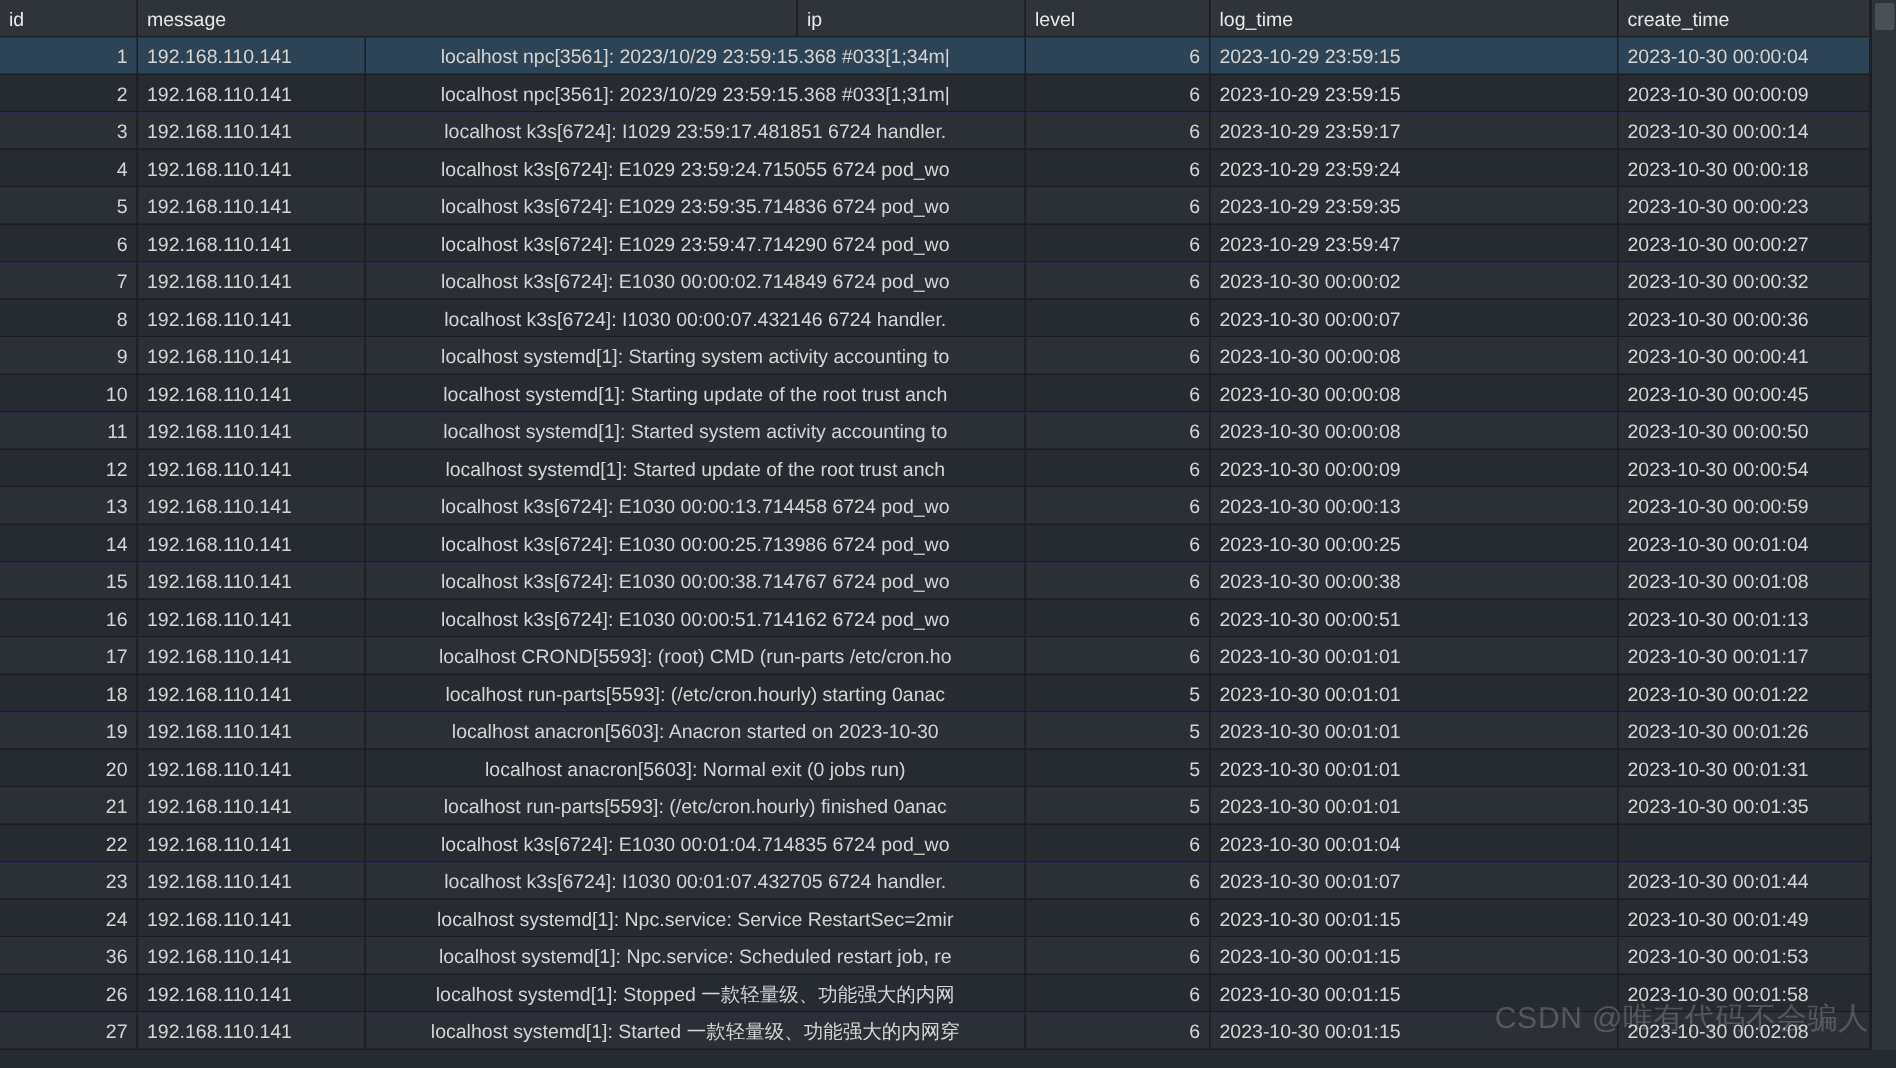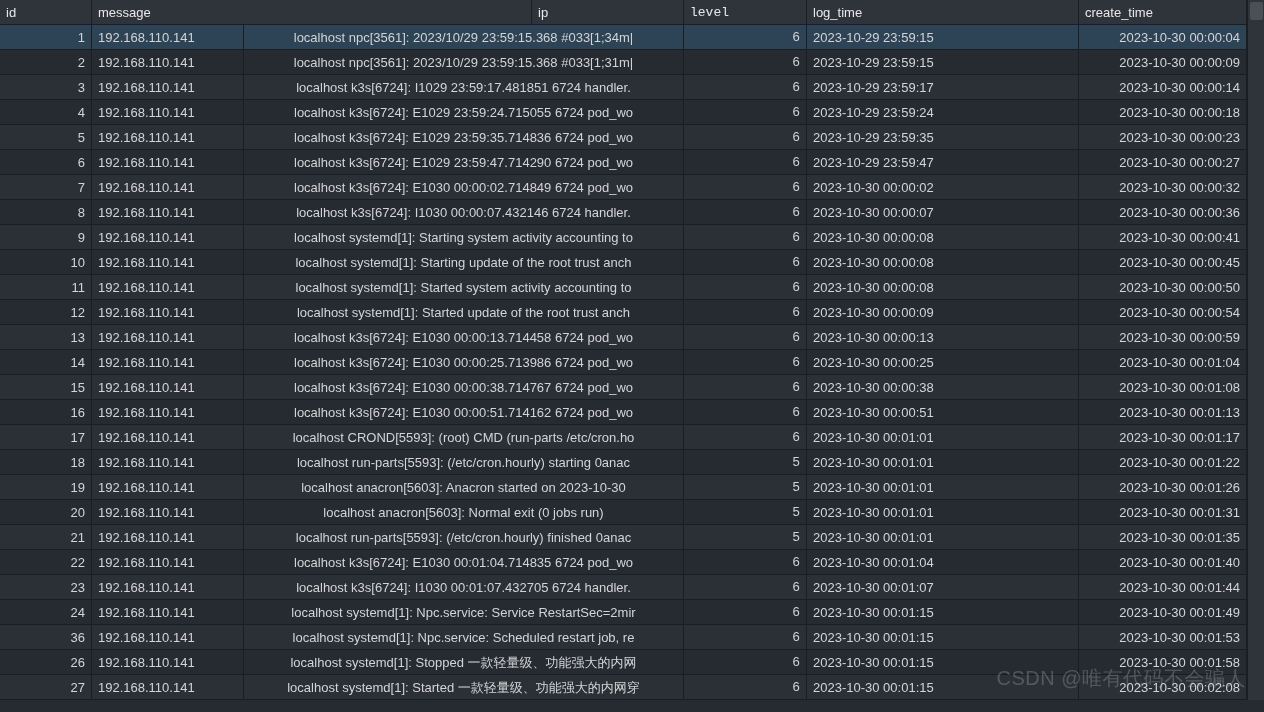--- a/index.html
+++ b/index.html
@@ -37,23 +37,23 @@
     padding:0 6px;
     overflow:hidden;
     white-space:nowrap;
     text-overflow:clip;
     border-right:1px solid #1a1d21;
     flex-shrink:0;
   }
   .col-id      { width:92px;  text-align:right; }
   .col-ip      { width:152px; text-align:left; }
   .col-message { width:440px; text-align:center; }
-  .col-level   { width:123px; text-align:right;font-family:Liberation Mono, monospace; }
+  .col-level   { width:123px; text-align:right; }
   .col-logtime { width:272px; text-align:left; }
-  .col-create  { width:168px; text-align:right; }
+  .col-create  { width:168px; text-align:left; }
   .header-row .cell { text-align:left; }
   .scrollbar {
     position:absolute;
     top:0; right:0;
     width:17px;
     height:712px;
     background:#2f343b;
     border-left:1px solid #1a1d21;
   }
   .scroll-thumb {
@@ -269,21 +269,20 @@
         <div class="cell col-level">5</div>
         <div class="cell col-logtime">2023-10-30 00:01:01</div>
         <div class="cell col-create">2023-10-30 00:01:35</div>
       </div>
       <div class="data-row odd">
         <div class="cell col-id">22</div>
         <div class="cell col-ip">192.168.110.141</div>
         <div class="cell col-message">localhost k3s[6724]: E1030 00:01:04.714835    6724 pod_wo</div>
         <div class="cell col-level">6</div>
         <div class="cell col-logtime">2023-10-30 00:01:04</div>
-        <div class="cell col-create">2023-10-30 00:01:40</div>
       </div>
       <div class="data-row even">
         <div class="cell col-id">23</div>
         <div class="cell col-ip">192.168.110.141</div>
         <div class="cell col-message">localhost k3s[6724]: I1030 00:01:07.432705    6724 handler.</div>
         <div class="cell col-level">6</div>
         <div class="cell col-logtime">2023-10-30 00:01:07</div>
         <div class="cell col-create">2023-10-30 00:01:44</div>
       </div>
       <div class="data-row odd">

